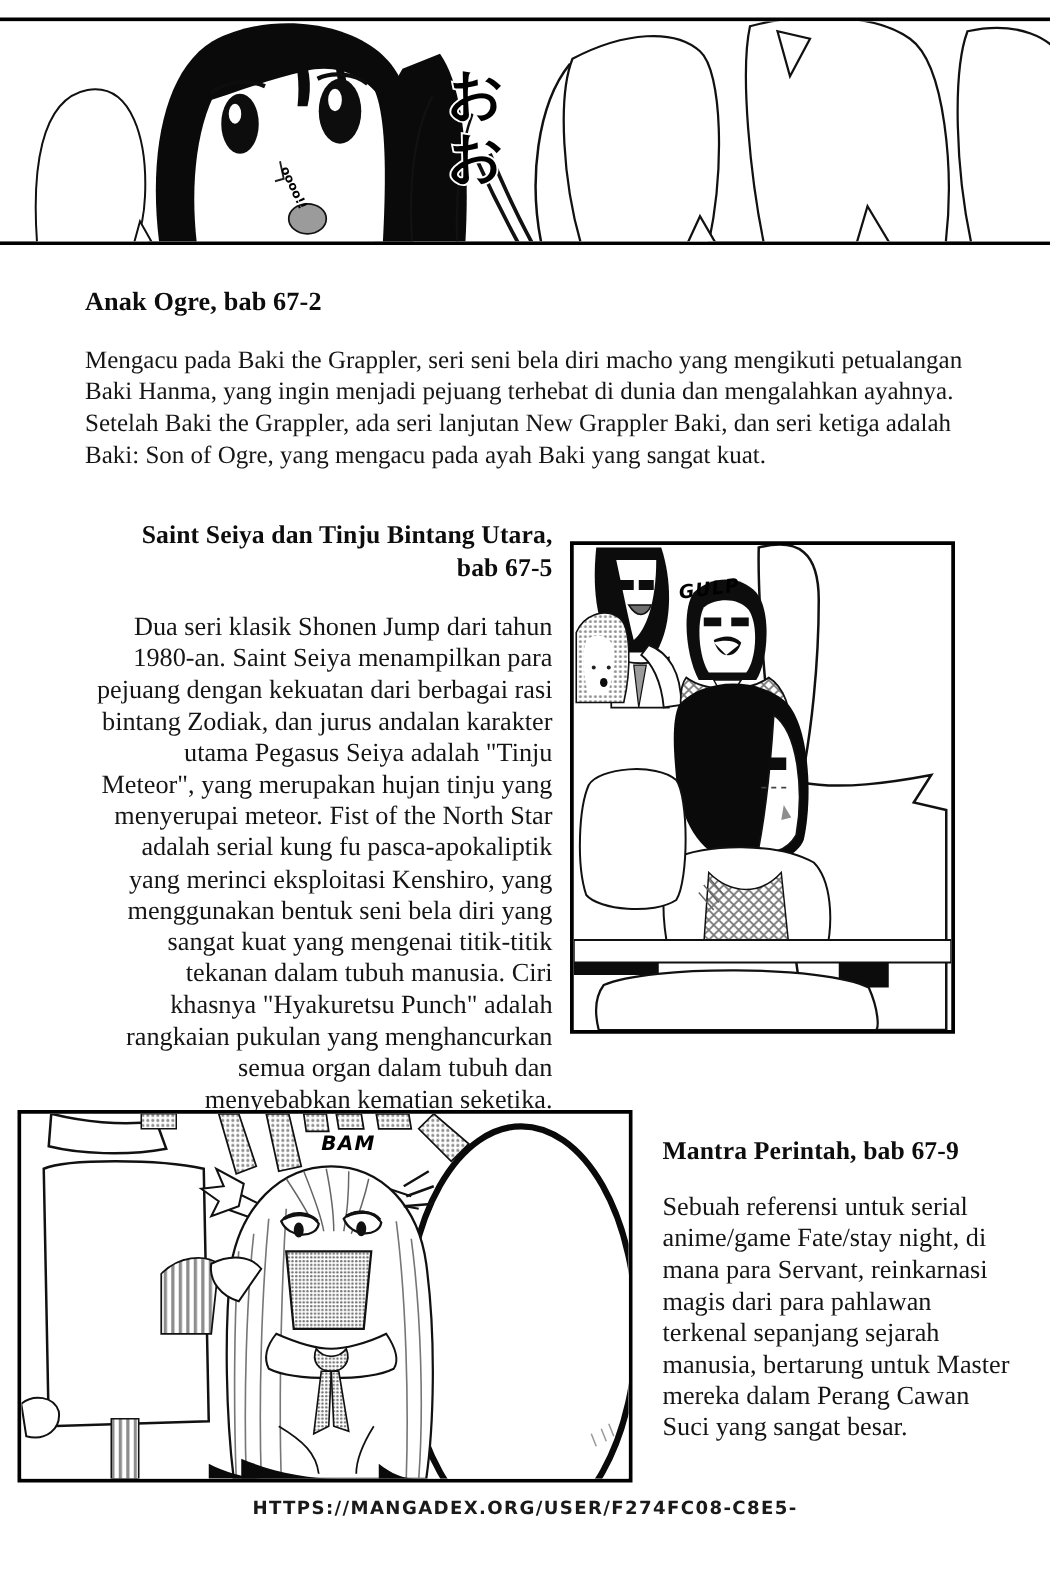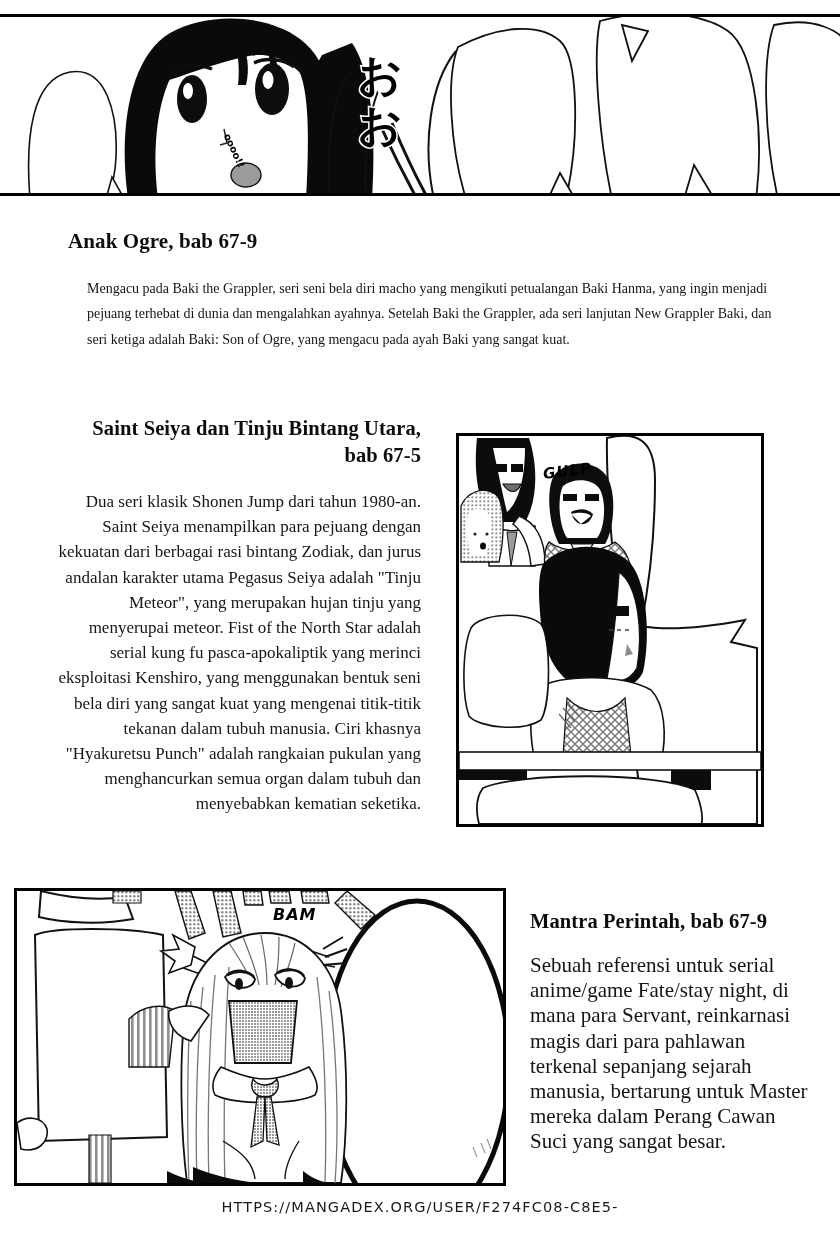--- a/index.html
+++ b/index.html
@@ -39,62 +39,62 @@
   }
   .sec-body {
     color: #151515;
   }
 
   #sec1 {
     position: absolute;
     left: 68px; top: 228px; width: 706px;
   }
   #sec1 .sec-title { font-size: 21px; line-height: 26px; margin-bottom: 22px; }
-  #sec1 .sec-body  { font-size: 14px; line-height: 25.4px; text-align: left; margin-left: 19px; }
+  #sec1 .sec-body  { font-size: 20px; line-height: 25.4px; text-align: left; }
 
   #sec2 {
     position: absolute;
-    left: 56px; top: 415px; width: 365px;
+    left: 77px; top: 415px; width: 365px;
     text-align: right;
   }
   #sec2 .sec-title { font-size: 20.5px; line-height: 27px; margin-bottom: 20px; }
-  #sec2 .sec-body  { font-size: 17px; line-height: 25.2px; text-align: right; }
+  #sec2 .sec-body  { font-size: 21px; line-height: 25.2px; text-align: right; }
 
   #sec3 {
     position: absolute;
     left: 530px; top: 908px; width: 280px;
     text-align: left;
   }
   #sec3 .sec-title { font-size: 20.5px; line-height: 26px; margin-bottom: 19px; }
   #sec3 .sec-body  { font-size: 21px; line-height: 25.2px; }
 
   
   #credit {
     position: absolute;
     left: 0; top: 1198px; width: 840px;
     text-align: center;
     font-family: "DejaVu Sans", sans-serif;
-    font-weight: normal;
+    font-weight: bold;
     font-size: 14.5px;
     line-height: 19px;
     letter-spacing: 1.1px;
     color: #1a1a1a;
   }
 
   
   .sfx {
     position: absolute;
     font-family: "DejaVu Sans", sans-serif;
     font-weight: bold;
     color: #000;
     white-space: nowrap;
   }
   #sfx-gulp { left: 84px; top: 26px; font-size: 15px; letter-spacing: 1px;
               transform: rotate(-7deg); font-style: italic; }
-  #sfx-bam  { left: 256px; top: 14px; font-size: 16px; letter-spacing: 1px;
+  #sfx-bam  { left: 240px; top: 14px; font-size: 16px; letter-spacing: 1px;
               font-style: italic; }
   #sfx-oo   { left: 216px; top: 128px; font-size: 10px; letter-spacing: 0px;
               transform: rotate(65deg); }
   #sfx-jp   { left: 360px; top: 8px; font-size: 44px; font-weight: bold;
               font-family: "DejaVu Sans", sans-serif;
               writing-mode: vertical-rl; line-height: .92;
               -webkit-text-stroke: 3px #fff; paint-order: stroke fill; }
 </style>
 </head>
 <body>
@@ -145,21 +145,21 @@
     <path d="M774 8 C810 0 846 10 854 40 L854 182 L778 182 C764 120 762 40 774 8 Z" fill="#fff" stroke="#111" stroke-width="1.8"></path>
 
     <path d="M382 112 C392 134 404 158 416 180" stroke="#111" stroke-width="3" fill="none"></path>
     <path d="M392 106 C402 130 414 156 426 178" stroke="#111" stroke-width="3" fill="none"></path>
   </svg>
   <div class="sfx" id="sfx-jp">おお</div>
   <div class="sfx" id="sfx-oo">oooo!!</div>
 </div>
 
 <div id="sec1">
-  <div class="sec-title">Anak Ogre, bab 67-9</div>
+  <div class="sec-title">Anak Ogre, bab 67-2</div>
   <div class="sec-body">Mengacu pada Baki the Grappler, seri seni bela diri macho yang mengikuti petualangan Baki Hanma, yang ingin menjadi pejuang terhebat di dunia dan mengalahkan ayahnya. Setelah Baki the Grappler, ada seri lanjutan New Grappler Baki, dan seri ketiga adalah Baki: Son of Ogre, yang mengacu pada ayah Baki yang sangat kuat.</div>
 </div>
 
 <div id="sec2">
   <div class="sec-title">Saint Seiya dan Tinju Bintang Utara, bab 67-5</div>
   <div class="sec-body">Dua seri klasik Shonen Jump dari tahun 1980-an. Saint Seiya menampilkan para pejuang dengan kekuatan dari berbagai rasi bintang Zodiak, dan jurus andalan karakter utama Pegasus Seiya adalah "Tinju Meteor", yang merupakan hujan tinju yang menyerupai meteor. Fist of the North Star adalah serial kung fu pasca-apokaliptik yang merinci eksploitasi Kenshiro, yang menggunakan bentuk seni bela diri yang sangat kuat yang mengenai titik-titik tekanan dalam tubuh manusia. Ciri khasnya "Hyakuretsu Punch" adalah rangkaian pukulan yang menghancurkan semua organ dalam tubuh dan menyebabkan kematian seketika.</div>
 </div>
 
 <div class="panel" id="panel-mid">
   <svg class="panel-art" viewBox="0 0 302 388" preserveAspectRatio="none">

